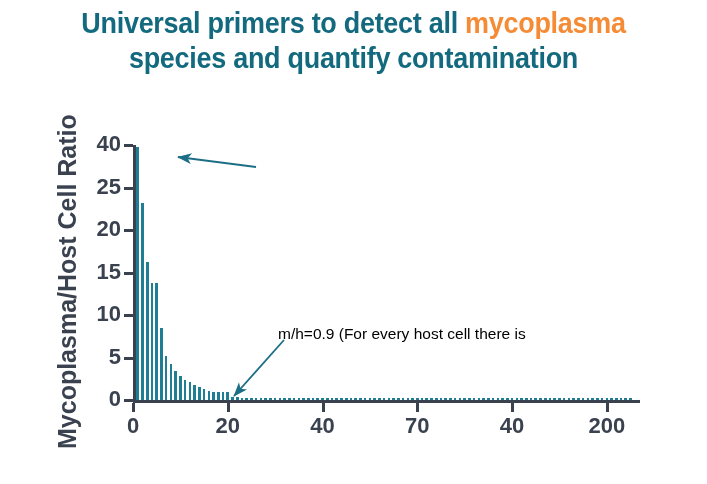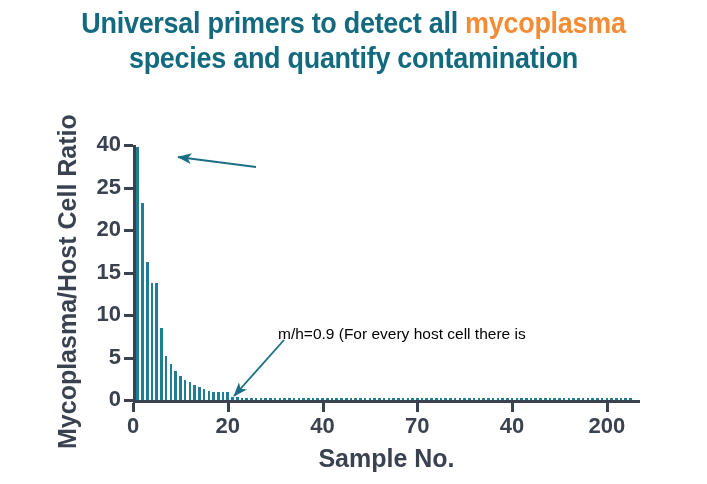--- a/index.html
+++ b/index.html
@@ -309,21 +309,20 @@
       <div class="bar" style="left: 467.79px; width: 2.60607px; height: 1.7px; background: rgb(31, 125, 148);"></div>
       <div class="bar" style="left: 472.529px; width: 2.60607px; height: 1.7px; background: rgb(31, 125, 148);"></div>
       <div class="bar" style="left: 477.267px; width: 2.60607px; height: 1.7px; background: rgb(31, 125, 148);"></div>
       <div class="bar" style="left: 482.005px; width: 2.60607px; height: 1.7px; background: rgb(31, 125, 148);"></div>
       <div class="bar" style="left: 486.744px; width: 2.60607px; height: 1.7px; background: rgb(31, 125, 148);"></div>
       <div class="bar" style="left: 491.482px; width: 2.60607px; height: 1.7px; background: rgb(31, 125, 148);"></div>
       <div class="bar" style="left: 496.22px; width: 2.60607px; height: 1.7px; background: rgb(31, 125, 148);"></div>
     </div>
 
   <div id="ylabel">Mycoplasma/Host Cell Ratio</div>
-  <div id="xlabel">Sample No.</div>
 </div>
 
 <div class="annotation" id="annotation-high">
 </div>
 
 <div class="annotation" id="annotation-low">
   <span>m/h=0.9  (For every host cell there is</span>
 </div>
 
 <svg id="arrows" viewBox="0 0 707 484">

